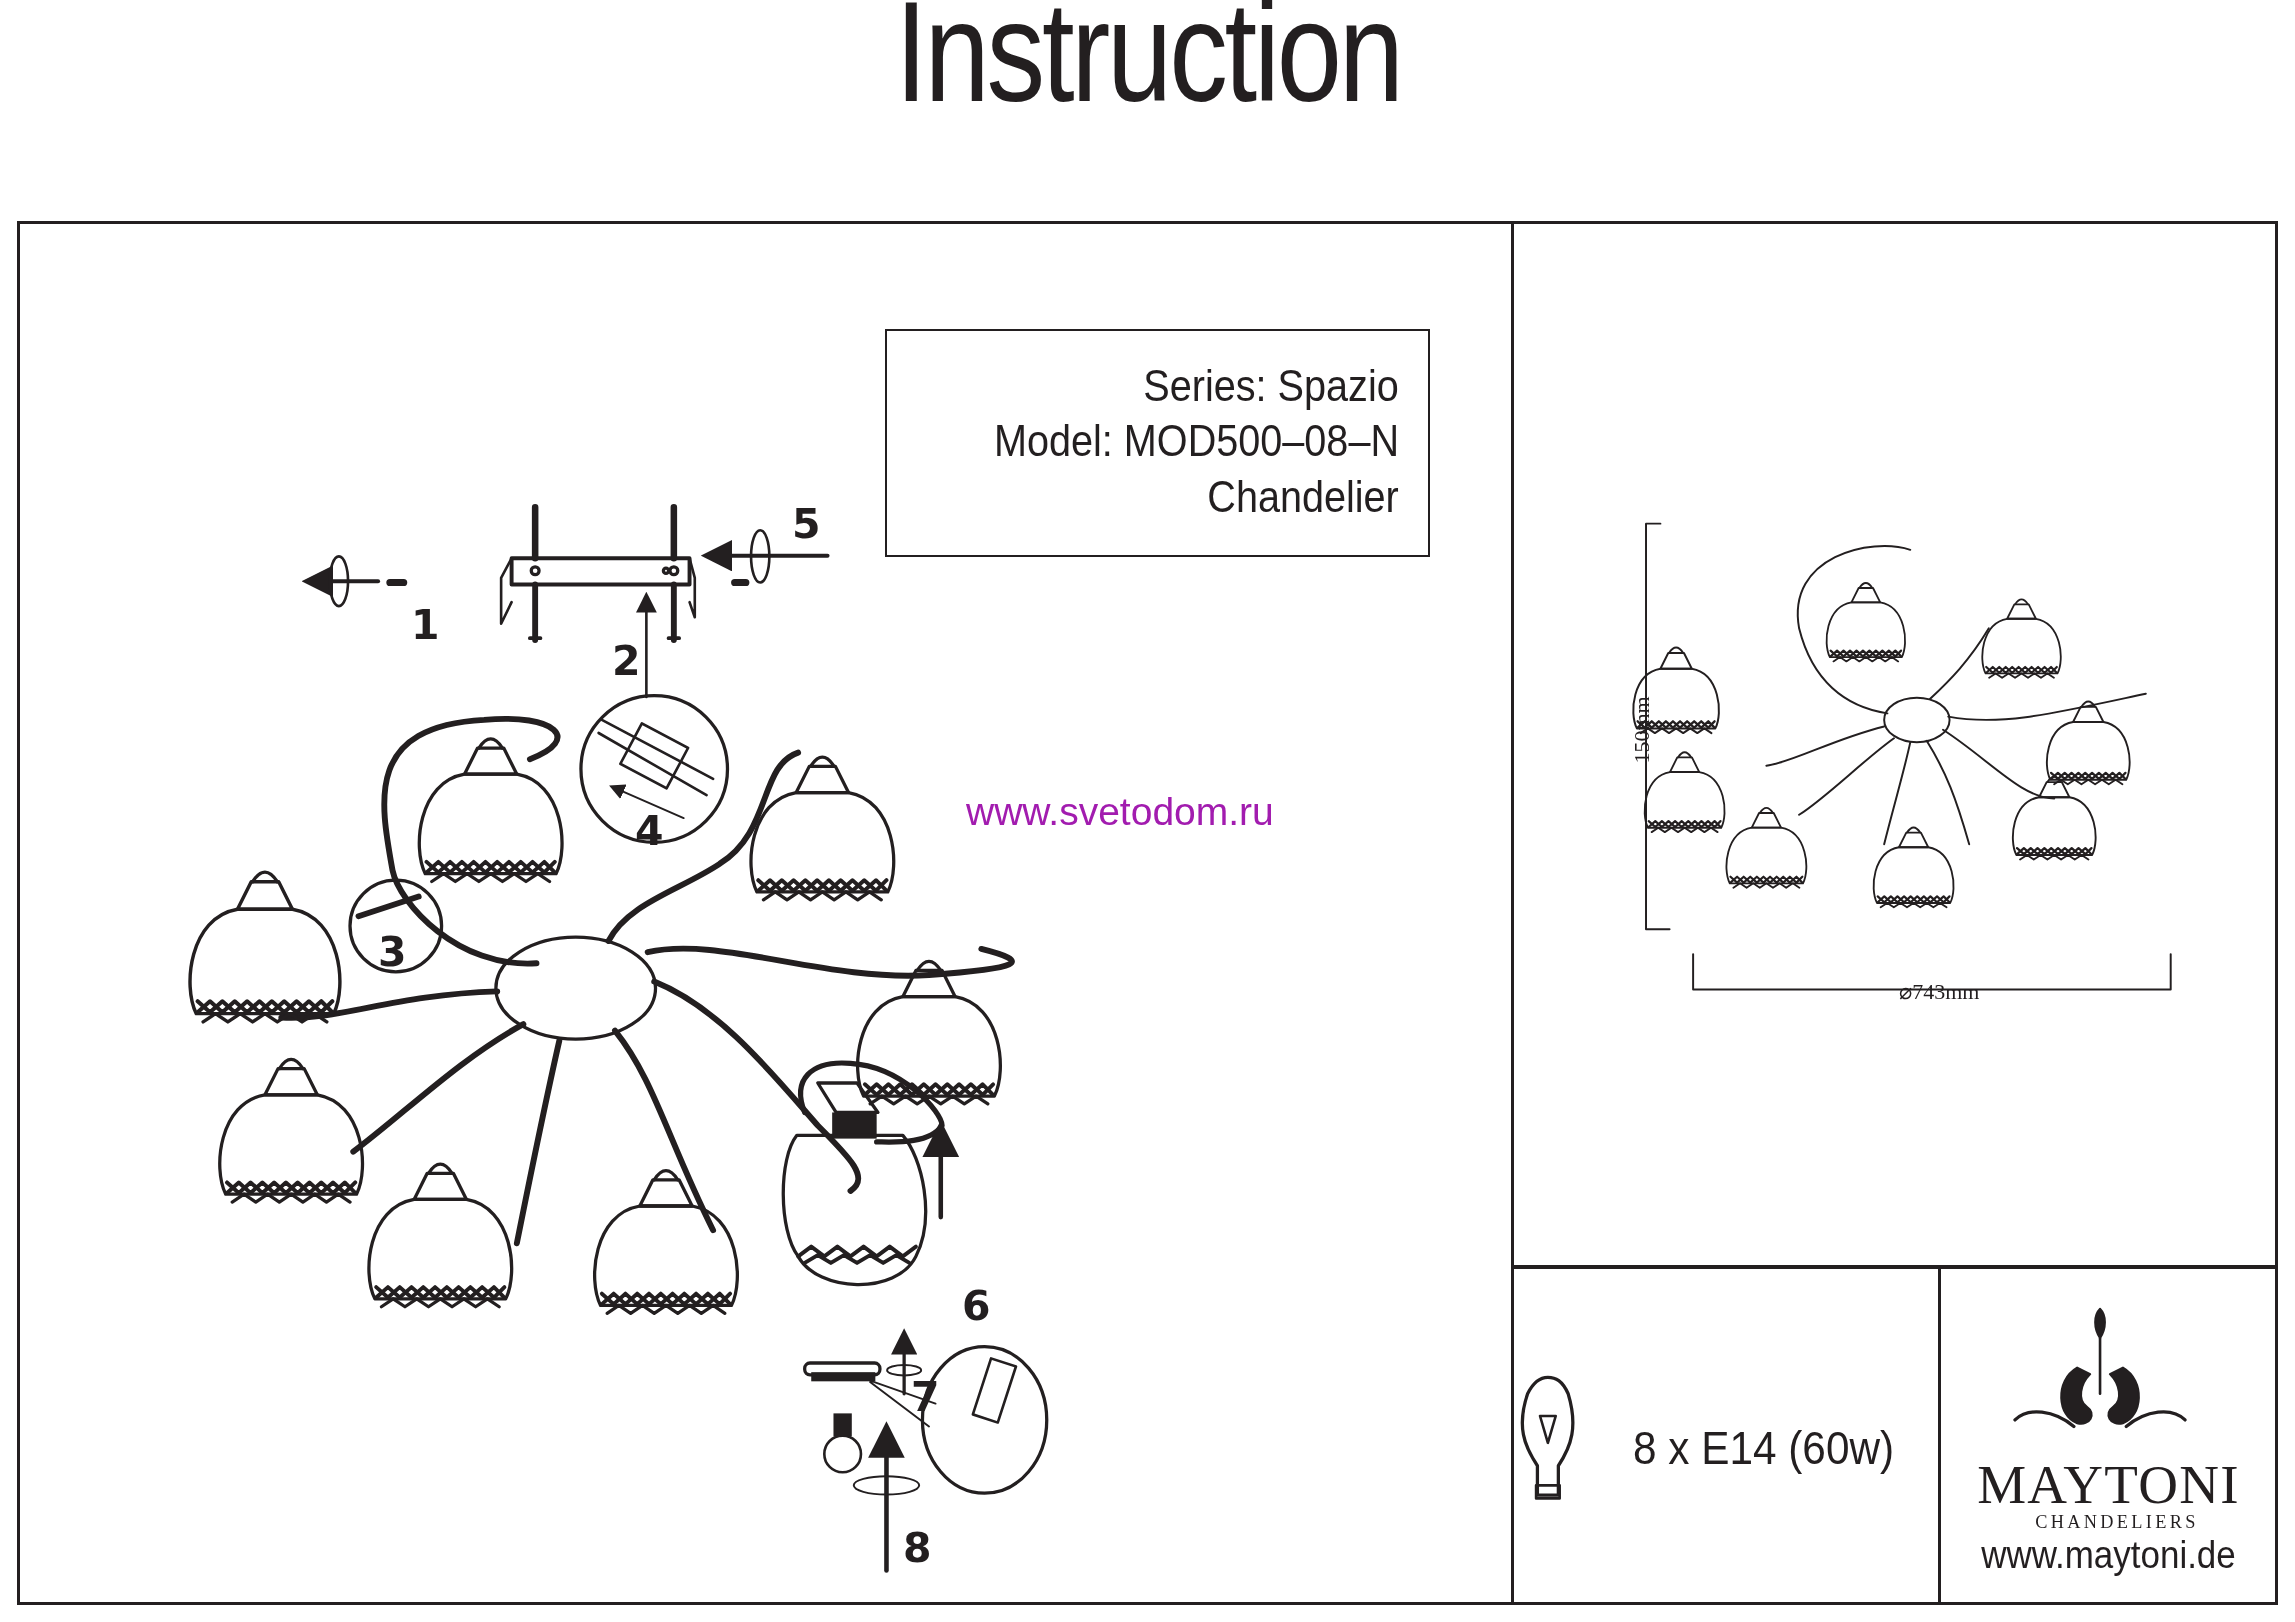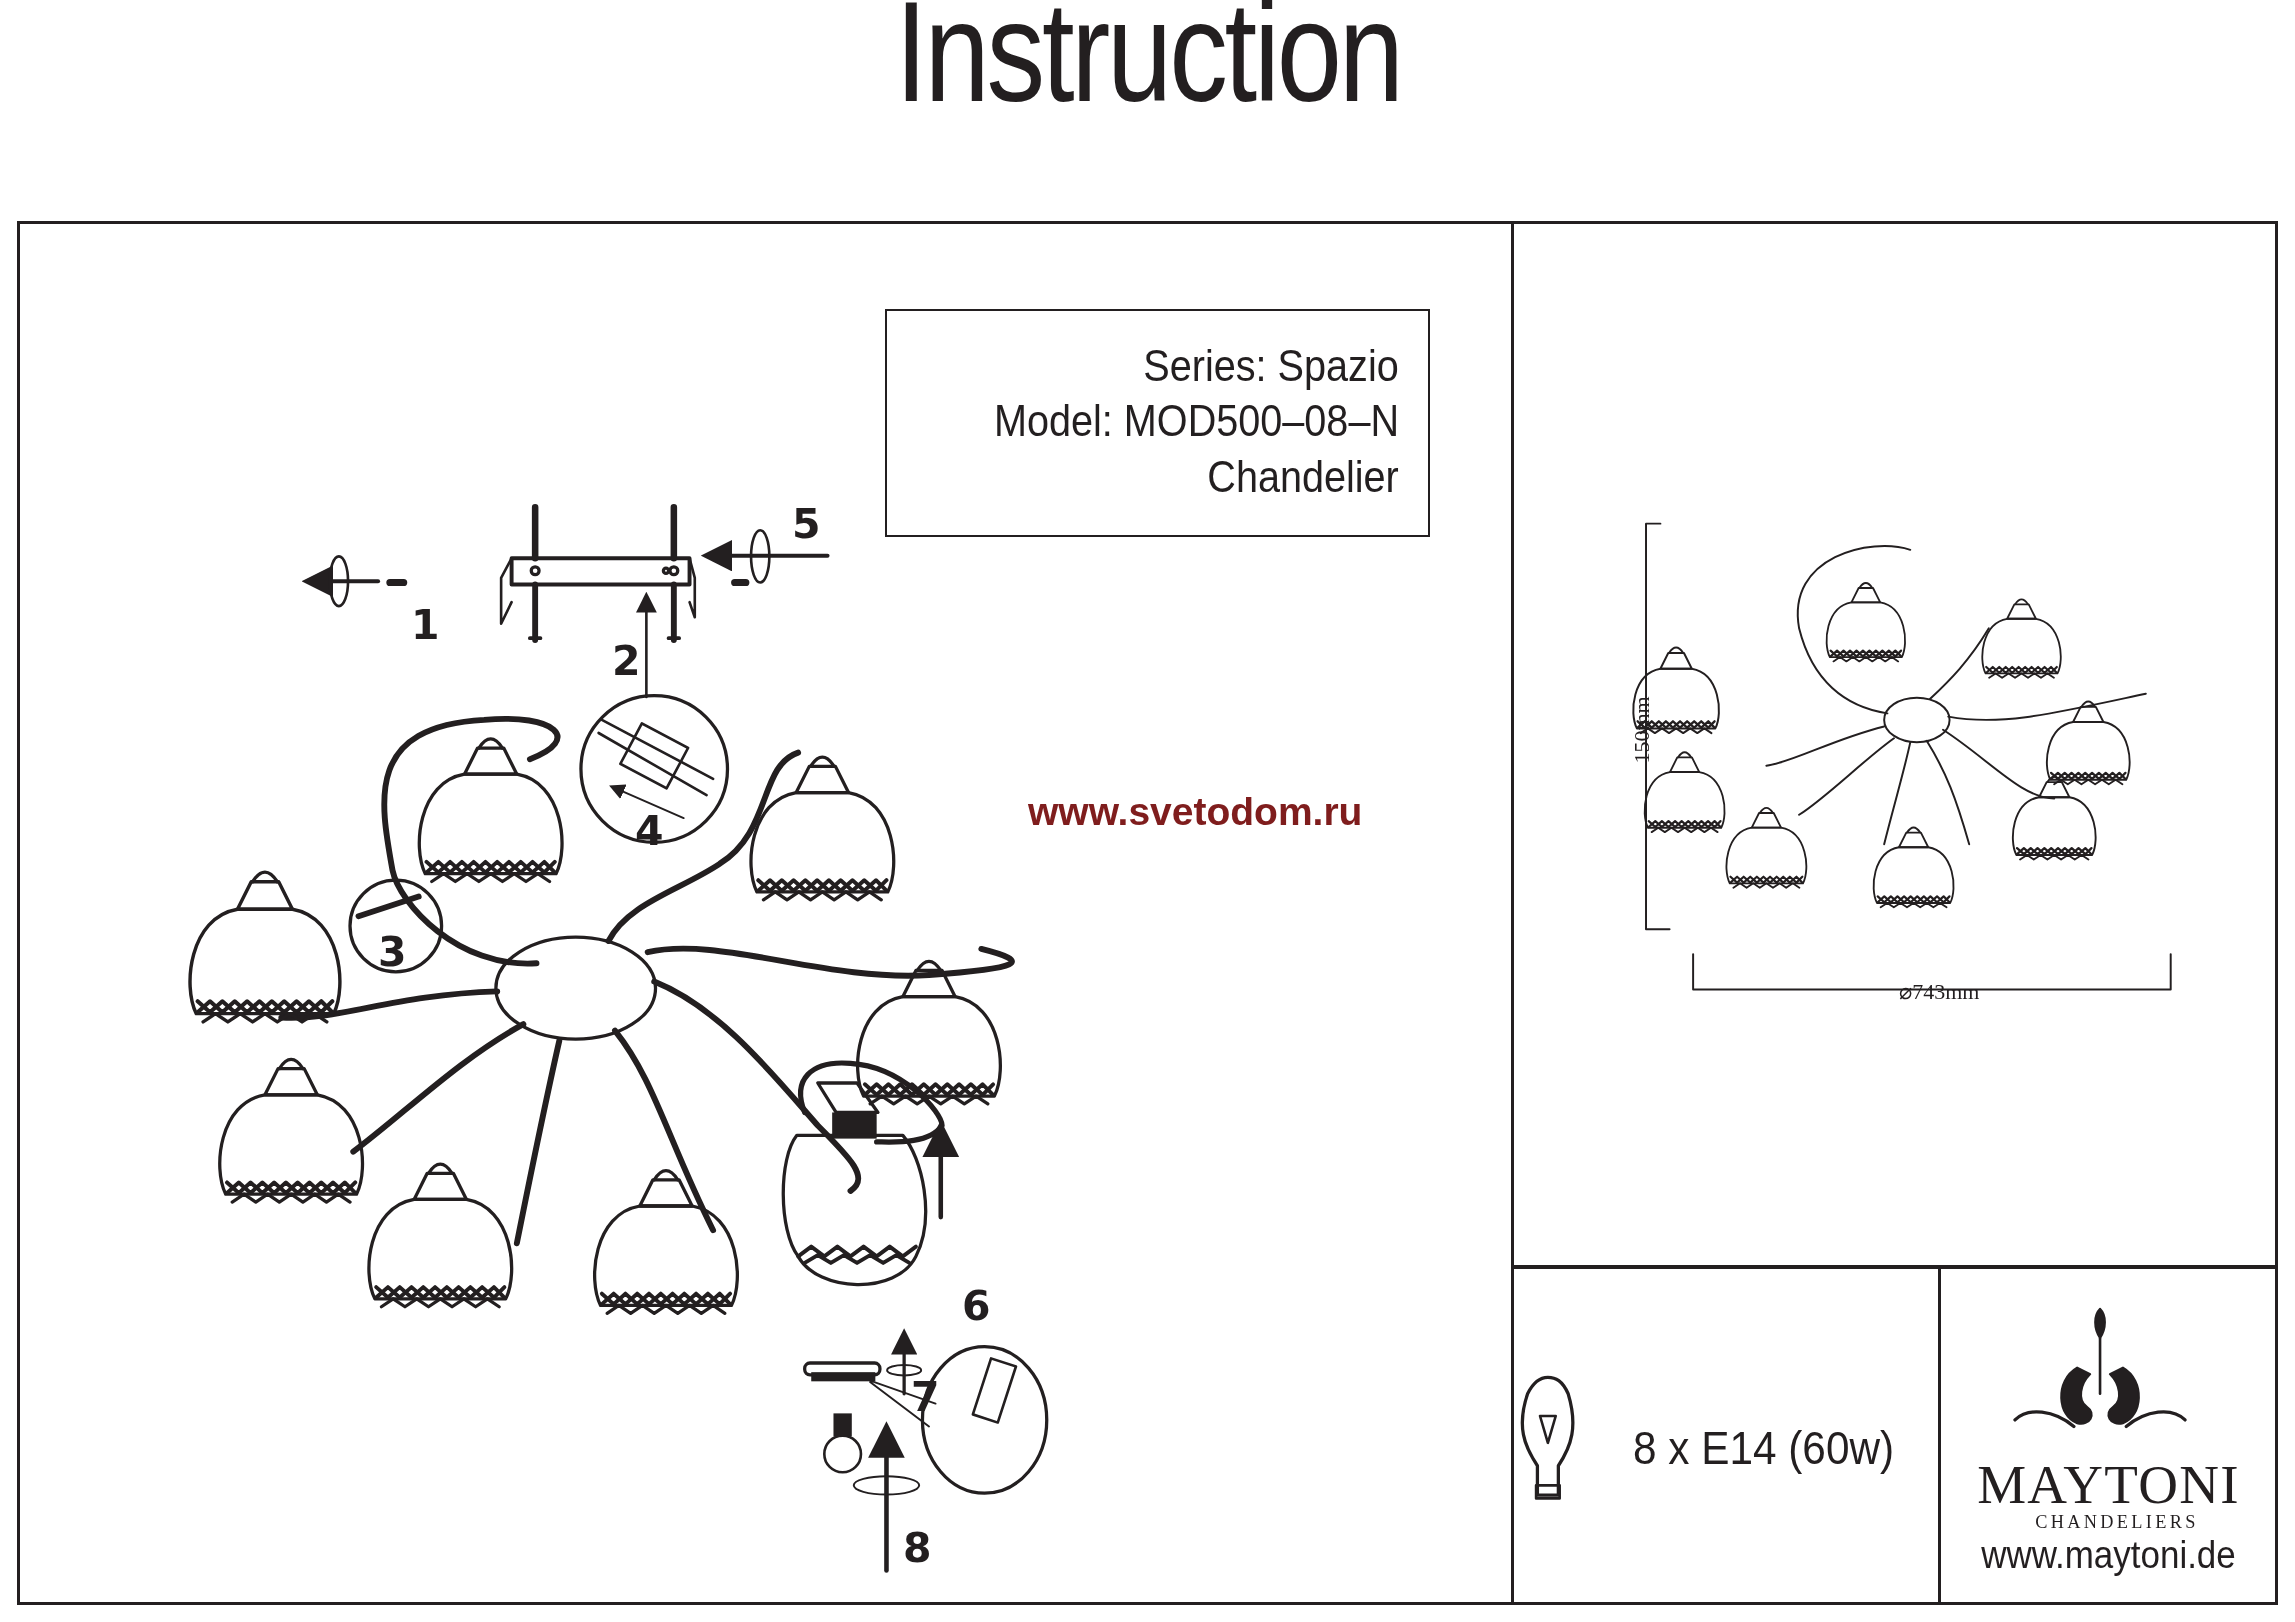--- a/index.html
+++ b/index.html
@@ -2,23 +2,23 @@
 <html style="font-size:10.5px"><head>
 <meta charset="utf-8">
 <style>
   html, body { margin:0; padding:0; background:#ffffff; }
   body { width:2295px; height:1623px; position:relative; overflow:hidden; font-family:"Liberation Sans", sans-serif; color:#231f20; }
   .abs { position:absolute; }
   #title { left:0; width:2295px; top:-19.6px; text-align:center; font-size:143px; line-height:1; letter-spacing:-3.9px; transform:scaleX(0.82); transform-origin:1150px 0; }
   #frame { left:17px; top:221px; width:2255px; height:1378px; border:3.3px solid #231f20; box-sizing:content-box; }
   .vline { background:#231f20; width:3.3px; }
   .hline { background:#231f20; height:3.9px; }
-  #info-box { left:885px; top:309px; width:541px; height:224px; border:2.6px solid #231f20; }
+  #info-box { left:885px; top:329px; width:541px; height:224px; border:2.6px solid #231f20; }
   .info-line { position:absolute; right:29.4px; font-size:44px; line-height:1; white-space:nowrap; transform:scaleX(0.9); transform-origin:right center; }
-  #watermark { left:1028px; top:790px; font-size:39px; font-weight:bold; color:#7f1d1d; white-space:nowrap; }
+  #watermark { left:966px; top:790px; font-size:39px; font-weight:normal; color:#a21caf; white-space:nowrap; }
   #bulb-spec { left:1633px; top:1421px; font-size:46px; white-space:nowrap; transform:scaleX(0.92); transform-origin:left center; }
   #brand-name { left:1939px; width:339px; top:1453px; text-align:center; font-family:"Liberation Serif", serif; font-size:55px; letter-spacing:1.3px; }
   #brand-sub { left:1939px; width:356px; top:1512px; text-align:center; font-family:"Liberation Serif", serif; font-size:18.3px; letter-spacing:3.3px; }
   #brand-url { left:1939px; width:339px; top:1534px; text-align:center; font-size:38px; transform:scaleX(0.92); }
   .step { position:absolute; font-family:"DejaVu Sans", sans-serif; font-weight:bold; font-size:41px; line-height:1; }
   .dim { position:absolute; font-family:"Liberation Serif", serif; font-size:22px; white-space:nowrap; }
   svg { position:absolute; left:0; top:0; }
 </style>
 </head>
 <body>

